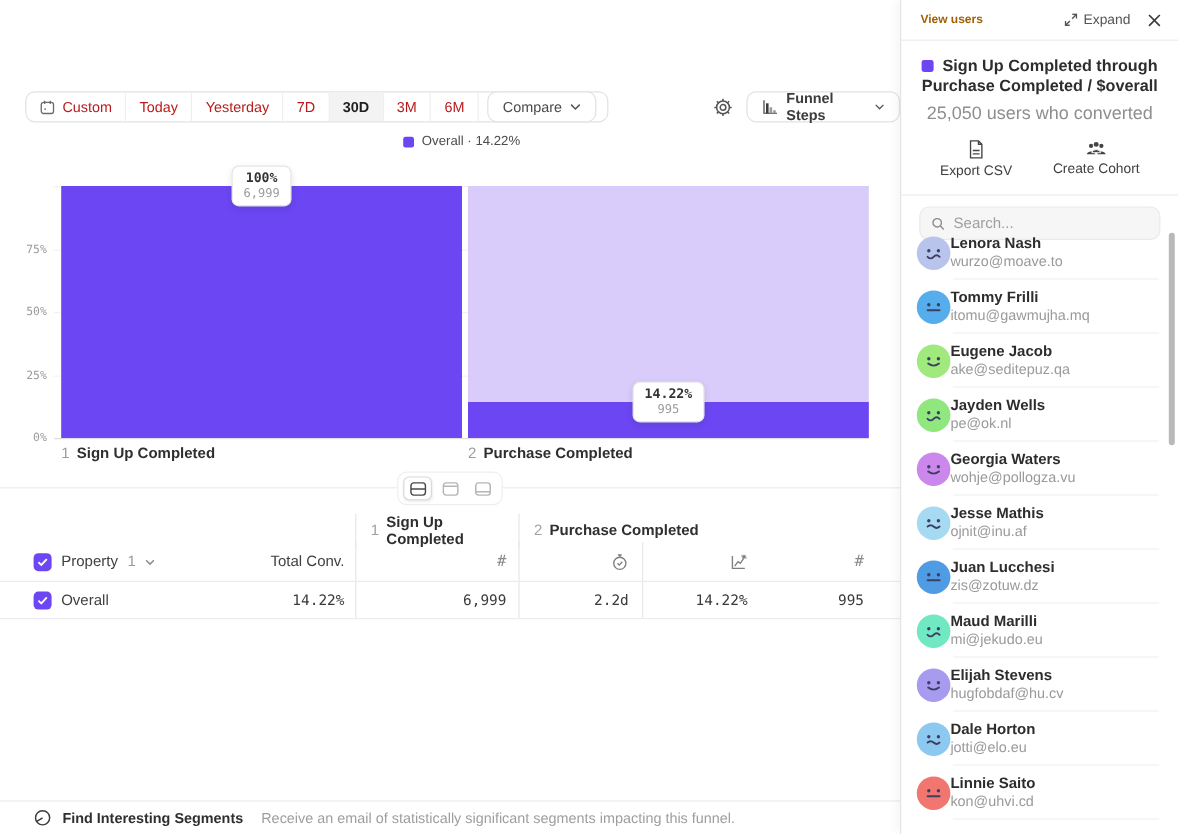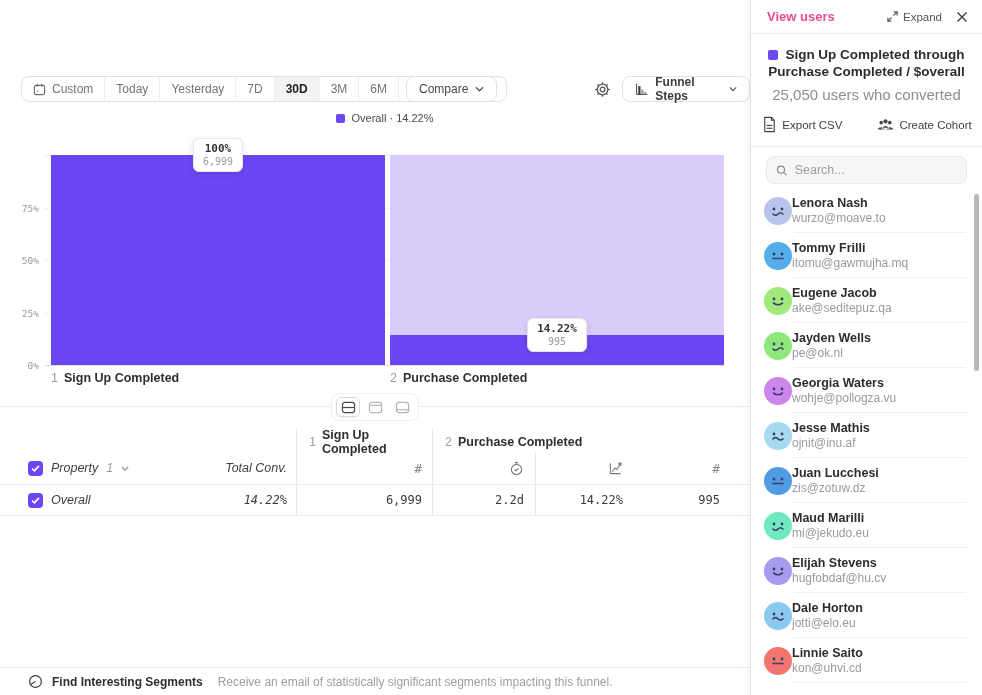--- a/index.html
+++ b/index.html
@@ -7,21 +7,21 @@
   body { font-family:"Liberation Sans", sans-serif; color:#3a3a3a; }
   #app { position:relative; width:982px; height:695px; background:#fff; overflow:hidden; }
 
   
   .main { position:absolute; left:0; top:0; width:750px; height:695px; }
   .titlebar { position:absolute; left:0; top:0; width:750px; height:42px; border-bottom:1px solid #ececec; display:flex; align-items:center; }
   .title { margin-left:15px; font-size:13px; font-weight:700; color:#444; }
 
   .controls { position:absolute; left:0; top:76px; width:750px; height:26px; }
   .seg-group { position:absolute; left:21px; top:0; display:inline-flex; border:1px solid #e2e2e2; border-radius:8px; background:#fff; overflow:hidden; height:26px; }
-  .seg-btn { display:flex; align-items:center; gap:6px; padding:0 11px; font-size:12px; color:#737373; border-left:1px solid #efefef; cursor:pointer; white-space:nowrap; }
+  .seg-btn { display:flex; align-items:center; gap:6px; padding:0 11px; font-size:12px; color:#b91c1c; border-left:1px solid #efefef; cursor:pointer; white-space:nowrap; }
   .seg-btn:first-child { border-left:none; }
   .seg-btn.selected { background:#f3f3f3; color:#1f1f1f; font-weight:700; }
   .pill-btn { position:absolute; top:0; height:26px; display:inline-flex; align-items:center; gap:7px; border:1px solid #e2e2e2; border-radius:8px; background:#fff; padding:0 12px; font-size:12px; color:#4a4a4a; cursor:pointer; }
   .compare { left:406px; }
   .icon-btn { position:absolute; left:590px; top:2px; width:24px; height:22px; display:flex; align-items:center; justify-content:center; cursor:pointer; }
   .viewsel { left:622px; font-weight:600; color:#3c3c3c; }
 
   .legend-row { position:absolute; left:45px; top:112px; width:679px; display:flex; justify-content:center; }
   .legend-item { display:inline-flex; align-items:center; gap:7px; font-size:11px; color:#4c4c4c; cursor:pointer; }
   .legend-swatch { width:9px; height:9px; border-radius:2px; }
@@ -54,49 +54,49 @@
   .trow { display:grid; grid-template-columns:296px 136px 103px 100px 115px; align-items:center; }
   .trow-steps { height:24px; }
   .trow-cols { height:33px; border-bottom:1px solid #ececec; }
   .trow-data { height:31px; border-bottom:1px solid #ececec; }
   .cell { height:100%; display:flex; align-items:center; }
   .b-left { border-left:1px solid #e7e7e7; }
   .cell-right { justify-content:flex-end; }
   .step-head { font-weight:700; color:#2f2f2f; padding-left:12px; gap:6px; }
   .step-head .stepnum { color:#a0a0a0; font-weight:400; }
   .span3 { grid-column:3 / 6; }
-  .prop-cell { justify-content:space-between; padding:0 9px 0 28px;font-style:italic; }
+  .prop-cell { justify-content:space-between; padding:0 9px 0 28px; }
   .prop-left { display:flex; align-items:center; gap:8px; }
   .checkbox { width:15px; height:15px; border-radius:4px; display:flex; align-items:center; justify-content:center; flex:none; cursor:pointer; }
   .prop-label { color:#3f3f3f; }
   .prop-val { color:#9b9b9b; }
   .totconv { color:#3f3f3f; }
   .mono { font-family:"DejaVu Sans Mono", monospace; font-size:12px; color:#3a3a3a; }
   .hash { font-size:13px; color:#8a8a8a; font-family:"DejaVu Sans Mono", monospace; }
   .pad10 { padding-right:10px; } .pad11 { padding-right:11px; } .pad12 { padding-right:12px; } .pad30 { padding-right:30px; }
   .hicon { color:#7e7e7e; }
 
   
   .footerbar { position:absolute; left:0; top:667px; width:750px; height:28px; border-top:1px solid #ececec; display:flex; align-items:center; padding-left:28px; gap:9px; background:#fff; }
   .footer-title { font-size:12px; font-weight:700; color:#2f2f2f; cursor:pointer; }
   .footer-desc { font-size:12px; color:#9e9e9e; margin-left:6px; }
 
   
   .panel { position:absolute; left:750px; top:0; width:232px; height:695px; background:#fff; border-left:1px solid #e4e4e4; box-shadow:-3px 0 8px rgba(0,0,0,.04); }
   .panel-header { height:34px; border-bottom:1px solid #ececec; display:flex; align-items:center; padding:0 14px 0 16px; }
-  .panel-title { font-size:13px; font-weight:700; color:#ec4899; flex:1; }
+  .panel-title { font-size:10px; font-weight:700; color:#a16207; flex:1; }
   .expand-ctl { display:flex; align-items:center; gap:5px; font-size:11.5px; color:#555; cursor:pointer; margin-right:14px; }
   .close-x { color:#3c3c3c; cursor:pointer; display:flex; }
 
   .summary { border-bottom:1px solid #ececec; padding:12px 10px 13px; text-align:center; }
   .sum-title { font-size:13.5px; font-weight:700; color:#2d2d2d; line-height:17px; }
   .sum-swatch { display:inline-block; width:10px; height:10px; border-radius:2px; margin-right:7px; vertical-align:-1px; }
   .sum-sub { margin-top:6px; font-size:15px; color:#8e8e8e; }
   .sum-actions { margin-top:13px; display:flex; justify-content:center; gap:34px; }
-  .action { display:flex; align-items:center; gap:4px; font-size:11.5px; color:#3f3f3f; cursor:pointer; }
+  .action { display:flex; flex-direction:column; align-items:center; gap:4px; font-size:11.5px; color:#3f3f3f; cursor:pointer; }
   .action svg { color:#444; }
 
   .searchwrap { padding:9px 15px; }
   .searchbox { display:flex; align-items:center; gap:7px; height:28px; background:#f6f6f6; border:1px solid #e9e9e9; border-radius:8px; padding:0 9px; }
   .searchbox input { border:none; outline:none; background:transparent; font-size:12.5px; color:#444; width:100%; font-family:"Liberation Sans", sans-serif; }
   .searchbox input::placeholder { color:#9e9e9e; }
 
   .userlist { position:absolute; left:0; top:188px; width:231px; bottom:0; overflow:hidden; }
   .user-row { position:relative; height:45px; display:flex; align-items:center; padding-left:13px; cursor:pointer; }
   .user-row::after { content:""; position:absolute; left:43px; right:16px; bottom:0; border-bottom:1px solid #f0f0f0; }

